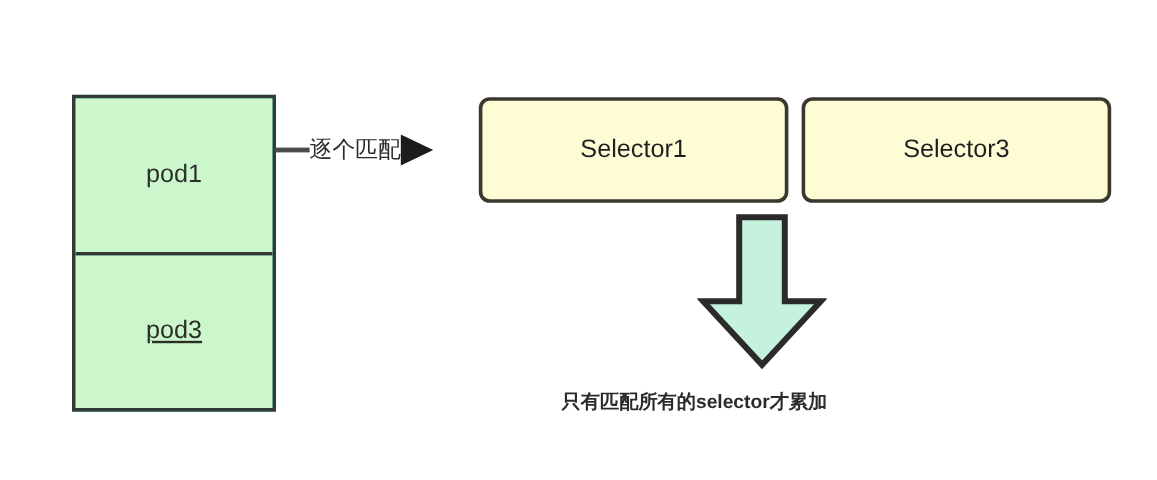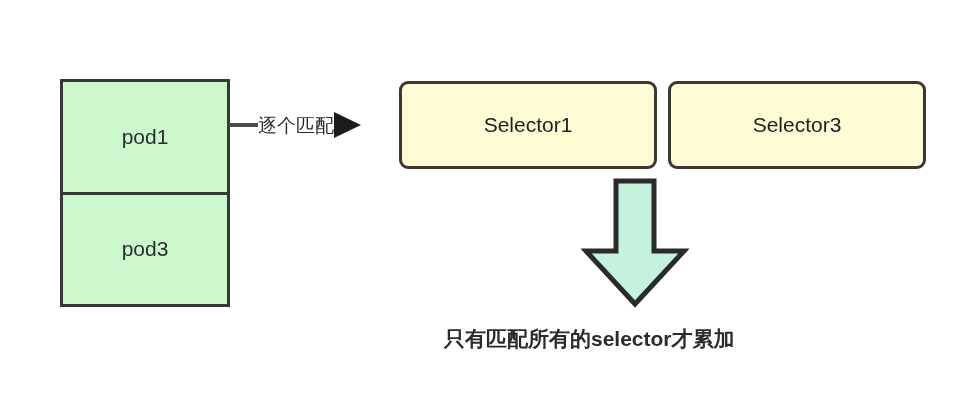--- a/index.html
+++ b/index.html
@@ -22,40 +22,41 @@
     width: 964px;
     height: 400px;
   }
 
   
   .pod-stack {
     position: absolute;
     left: 60px;
     top: 79px;
     width: 170px;
-    height: 228px;
+    height: 264px;
     border: 3px solid #333a33;
     box-sizing: border-box;
     background: #14b8a6;
     display: flex;
     flex-direction: column;
   }
   .pod-cell {
     flex: 1 1 0;
     display: flex;
     align-items: center;
     justify-content: center;
     font-size: 21px;
     color: #2a2f2a;
     background: #ccf7cc;
     border-bottom: 3px solid #333a33;
     box-sizing: border-box;
   }
   .pod-cell:last-child {
     border-bottom: none;
+    text-decoration: underline;
   }
 
   
   .connector {
     position: absolute;
     left: 229px;
     top: 108px;
     width: 170px;
     height: 34px;
     display: flex;
@@ -112,24 +113,24 @@
     position: absolute;
     left: 581px;
     top: 178px;
     width: 108px;
     height: 130px;
   }
 
   
   .caption {
     position: absolute;
-    left: 444px;
+    left: 468px;
     top: 326px;
     width: 380px;
-    font-size: 21px;
+    font-size: 16px;
     font-weight: bold;
     color: #2b2b2b;
     white-space: nowrap;
     line-height: 1.2;
   }
 </style>
 </head>
 <body>
 
 <div id="diagram-canvas">

